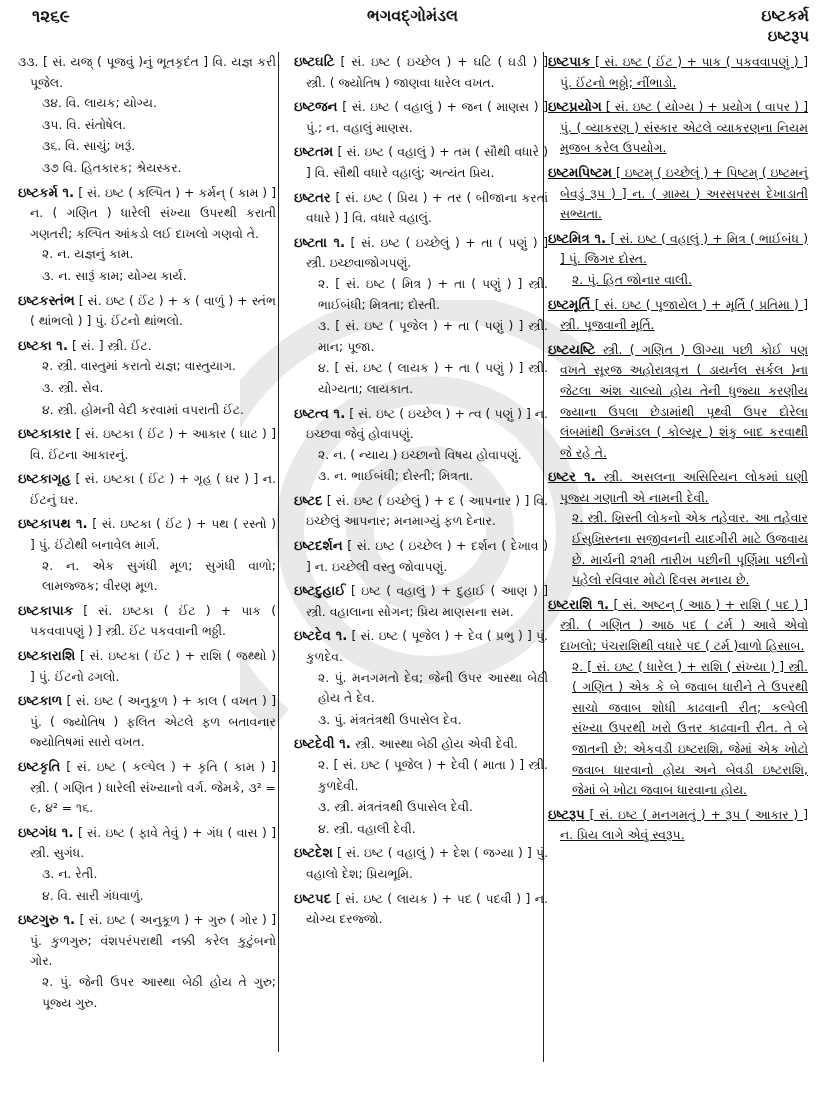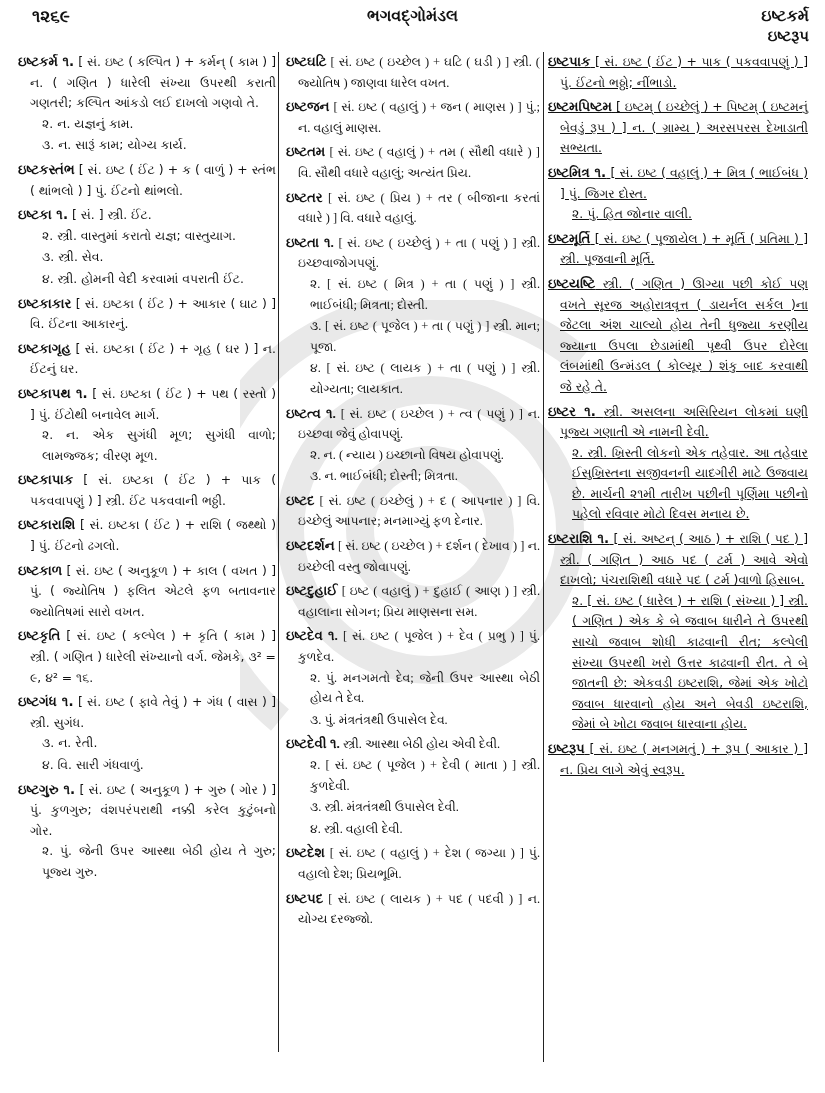--- a/index.html
+++ b/index.html
@@ -6,21 +6,21 @@
   body{width:825px;height:1093px;position:relative;overflow:hidden;
        font-family:"DejaVu Sans",sans-serif;color:#111;}
   .watermark{position:absolute;left:240px;top:300px;width:380px;height:460px;pointer-events:none;}
   .hdr{position:absolute;top:0;left:0;width:825px;height:60px;}
   .hdr .pno{position:absolute;left:32px;top:6px;font-size:17px;font-weight:bold;}
   .hdr .title{position:absolute;left:0;width:825px;top:6px;text-align:center;font-size:16px;font-weight:bold;}
   .hdr .gw1{position:absolute;right:16px;top:6px;font-size:16px;font-weight:bold;}
   .hdr .gw2{position:absolute;right:16px;top:27px;font-size:15px;font-weight:bold;}
   .col{position:absolute;top:52px;font-size:12.4px;line-height:20.6px;}
   .c1{left:18px;width:258px;}
-  .c2{left:286px;width:254px;font-family:Liberation Serif, serif;}
+  .c2{left:294px;width:254px;}
   .c3{left:548px;width:260px;text-decoration:underline;}
   .rule{position:absolute;top:52px;width:0;border-left:1.6px solid #222;}
   .r1{left:278px;height:1000px;}
   .r2{left:543px;height:1010px;}
   .entry{margin:0 0 4px 0;text-indent:-12px;padding-left:12px;text-align:justify;}
   .entry .hw{font-weight:bold;font-size:13.4px;}
   .sense{margin:0 0 1px 0;padding-left:12px;text-indent:-0px;text-align:justify;}
 </style>
 </head>
 <body>
@@ -37,20 +37,21 @@
   <div class="pno">૧૨૬૯</div>
   <div class="title">ભગવદ્ગોમંડલ</div>
   <div class="gw1">ઇષ્ટકર્મ</div>
   <div class="gw2">ઇષ્ટરૂપ</div>
 </div>
 
 <div class="rule r1"></div>
 <div class="rule r2"></div>
 
 <div class="col c1">
+    <div class="entry"><span>૩૩. [ સં. યજ્ ( પૂજવું )નું ભૂતકૃદંત ] વિ. યજ્ઞ કરી પૂજેલ.</span><div class="sense">૩૪. વિ. લાયક; યોગ્ય.</div><div class="sense">૩૫. વિ. સંતોષેલ.</div><div class="sense">૩૬. વિ. સાચું; ખરૂં.</div><div class="sense">૩૭ વિ. હિતકારક; શ્રેયસ્કર.</div></div>
     <div class="entry"><span class="hw">ઇષ્ટકર્મ ૧.</span> <span>[ સં. ઇષ્ટ ( કલ્પિત ) + કર્મન્ ( કામ ) ] ન. ( ગણિત ) ધારેલી સંખ્યા ઉપરથી કરાતી ગણતરી; કલ્પિત આંકડો લઈ દાખલો ગણવો તે.</span><div class="sense">૨. ન. યજ્ઞનું કામ.</div><div class="sense">૩. ન. સારૂં કામ; યોગ્ય કાર્ય.</div></div>
     <div class="entry"><span class="hw">ઇષ્ટકસ્તંભ</span> <span>[ સં. ઇષ્ટ ( ઈંટ ) + ક ( વાળું ) + સ્તંભ ( થાંભલો ) ] પું. ઈંટનો થાંભલો.</span></div>
     <div class="entry"><span class="hw">ઇષ્ટકા ૧.</span> <span>[ સં. ] સ્ત્રી. ઈંટ.</span><div class="sense">૨. સ્ત્રી. વાસ્તુમાં કરાતો યજ્ઞ; વાસ્તુયાગ.</div><div class="sense">૩. સ્ત્રી. સેવ.</div><div class="sense">૪. સ્ત્રી. હોમની વેદી કરવામાં વપરાતી ઈંટ.</div></div>
     <div class="entry"><span class="hw">ઇષ્ટકાકાર</span> <span>[ સં. ઇષ્ટકા ( ઈંટ ) + આકાર ( ઘાટ ) ] વિ. ઈંટના આકારનું.</span></div>
     <div class="entry"><span class="hw">ઇષ્ટકાગૃહ</span> <span>[ સં. ઇષ્ટકા ( ઈંટ ) + ગૃહ ( ઘર ) ] ન. ઈંટનું ઘર.</span></div>
     <div class="entry"><span class="hw">ઇષ્ટકાપથ ૧.</span> <span>[ સં. ઇષ્ટકા ( ઈંટ ) + પથ ( રસ્તો ) ] પું. ઈંટોથી બનાવેલ માર્ગ.</span><div class="sense">૨. ન. એક સુગંધી મૂળ; સુગંધી વાળો; લામજ્જક; વીરણ મૂળ.</div></div>
     <div class="entry"><span class="hw">ઇષ્ટકાપાક</span> <span>[ સં. ઇષ્ટકા ( ઈંટ ) + પાક ( પકવવાપણું ) ] સ્ત્રી. ઈંટ પકવવાની ભઠ્ઠી.</span></div>
     <div class="entry"><span class="hw">ઇષ્ટકારાશિ</span> <span>[ સં. ઇષ્ટકા ( ઈંટ ) + રાશિ ( જથ્થો ) ] પું. ઈંટનો ઢગલો.</span></div>
     <div class="entry"><span class="hw">ઇષ્ટકાળ</span> <span>[ સં. ઇષ્ટ ( અનુકૂળ ) + કાલ ( વખત ) ] પું. ( જ્યોતિષ ) ફલિત એટલે ફળ બતાવનાર જ્યોતિષમાં સારો વખત.</span></div>
     <div class="entry"><span class="hw">ઇષ્ટકૃતિ</span> <span>[ સં. ઇષ્ટ ( કલ્પેલ ) + કૃતિ ( કામ ) ] સ્ત્રી. ( ગણિત ) ધારેલી સંખ્યાનો વર્ગ. જેમકે, ૩² = ૯, ૪² = ૧૬.</span></div>
@@ -67,20 +68,21 @@
     <div class="entry"><span class="hw">ઇષ્ટદ</span> <span>[ સં. ઇષ્ટ ( ઇચ્છેલું ) + દ ( આપનાર ) ] વિ. ઇચ્છેલું આપનાર; મનમાગ્યું ફળ દેનાર.</span></div>
     <div class="entry"><span class="hw">ઇષ્ટદર્શન</span> <span>[ સં. ઇષ્ટ ( ઇચ્છેલ ) + દર્શન ( દેખાવ ) ] ન. ઇચ્છેલી વસ્તુ જોવાપણું.</span></div>
     <div class="entry"><span class="hw">ઇષ્ટદુહાઈ</span> <span>[ ઇષ્ટ ( વહાલું ) + દુહાઈ ( આણ ) ] સ્ત્રી. વહાલાના સોગન; પ્રિય માણસના સમ.</span></div>
     <div class="entry"><span class="hw">ઇષ્ટદેવ ૧.</span> <span>[ સં. ઇષ્ટ ( પૂજેલ ) + દેવ ( પ્રભુ ) ] પું. કુળદેવ.</span><div class="sense">૨. પું. મનગમતો દેવ; જેની ઉપર આસ્થા બેઠી હોય તે દેવ.</div><div class="sense">૩. પું. મંત્રતંત્રથી ઉપાસેલ દેવ.</div></div>
     <div class="entry"><span class="hw">ઇષ્ટદેવી ૧.</span> <span>સ્ત્રી. આસ્થા બેઠી હોય એવી દેવી.</span><div class="sense">૨. [ સં. ઇષ્ટ ( પૂજેલ ) + દેવી ( માતા ) ] સ્ત્રી. કુળદેવી.</div><div class="sense">૩. સ્ત્રી. મંત્રતંત્રથી ઉપાસેલ દેવી.</div><div class="sense">૪. સ્ત્રી. વહાલી દેવી.</div></div>
     <div class="entry"><span class="hw">ઇષ્ટદેશ</span> <span>[ સં. ઇષ્ટ ( વહાલું ) + દેશ ( જગ્યા ) ] પું. વહાલો દેશ; પ્રિયભૂમિ.</span></div>
     <div class="entry"><span class="hw">ઇષ્ટપદ</span> <span>[ સં. ઇષ્ટ ( લાયક ) + પદ ( પદવી ) ] ન. યોગ્ય દરજ્જો.</span></div>
   </div>
 <div class="col c3">
     <div class="entry"><span class="hw">ઇષ્ટપાક</span> <span>[ સં. ઇષ્ટ ( ઈંટ ) + પાક ( પકવવાપણું ) ] પું. ઈંટનો ભઠ્ઠો; નીંભાડો.</span></div>
+    <div class="entry"><span class="hw">ઇષ્ટપ્રયોગ</span> <span>[ સં. ઇષ્ટ ( યોગ્ય ) + પ્રયોગ ( વાપર ) ] પું. ( વ્યાકરણ ) સંસ્કાર એટલે વ્યાકરણના નિયમ મુજબ કરેલ ઉપયોગ.</span></div>
     <div class="entry"><span class="hw">ઇષ્ટમપિષ્ટમ</span> <span>[ ઇષ્ટમ્ ( ઇચ્છેલું ) + પિષ્ટમ્ ( ઇષ્ટમનું બેવડું રૂપ ) ] ન. ( ગ્રામ્ય ) અરસપરસ દેખાડાતી સભ્યતા.</span></div>
     <div class="entry"><span class="hw">ઇષ્ટમિત્ર ૧.</span> <span>[ સં. ઇષ્ટ ( વહાલું ) + મિત્ર ( ભાઈબંધ ) ] પું. જિગર દોસ્ત.</span><div class="sense">૨. પું. હિત જોનાર વાલી.</div></div>
     <div class="entry"><span class="hw">ઇષ્ટમૂર્તિ</span> <span>[ સં. ઇષ્ટ ( પૂજાયેલ ) + મૂર્તિ ( પ્રતિમા ) ] સ્ત્રી. પૂજવાની મૂર્તિ.</span></div>
     <div class="entry"><span class="hw">ઇષ્ટયષ્ટિ</span> <span>સ્ત્રી. ( ગણિત ) ઊગ્યા પછી કોઈ પણ વખતે સૂરજ અહોરાત્રવૃત્ત ( ડાયર્નલ સર્કલ )ના જેટલા અંશ ચાલ્યો હોય તેની ધુજ્યા કરણીય જ્યાના ઉપલા છેડામાંથી પૃથ્વી ઉપર દોરેલા લંબમાંથી ઉન્મંડલ ( કોલ્યૂર ) શંકુ બાદ કરવાથી જે રહે તે.</span></div>
     <div class="entry"><span class="hw">ઇષ્ટર ૧.</span> <span>સ્ત્રી. અસલના અસિરિયન લોકમાં ઘણી પૂજ્ય ગણાતી એ નામની દેવી.</span><div class="sense">૨. સ્ત્રી. ખ્રિસ્તી લોકનો એક તહેવાર. આ તહેવાર ઈસુખ્રિસ્તના સજીવનની યાદગીરી માટે ઉજવાય છે. માર્ચની ૨૧મી તારીખ પછીની પૂર્ણિમા પછીનો પહેલો રવિવાર મોટો દિવસ મનાય છે.</div></div>
     <div class="entry"><span class="hw">ઇષ્ટરાશિ ૧.</span> <span>[ સં. અષ્ટન્ ( આઠ ) + રાશિ ( પદ ) ] સ્ત્રી. ( ગણિત ) આઠ પદ ( ટર્મ ) આવે એવો દાખલો; પંચરાશિથી વધારે પદ ( ટર્મ )વાળો હિસાબ.</span><div class="sense">૨. [ સં. ઇષ્ટ ( ધારેલ ) + રાશિ ( સંખ્યા ) ] સ્ત્રી. ( ગણિત ) એક કે બે જવાબ ધારીને તે ઉપરથી સાચો જવાબ શોધી કાઢવાની રીત; કલ્પેલી સંખ્યા ઉપરથી ખરો ઉત્તર કાઢવાની રીત. તે બે જાતની છે: એકવડી ઇષ્ટરાશિ, જેમાં એક ખોટો જવાબ ધારવાનો હોય અને બેવડી ઇષ્ટરાશિ, જેમાં બે ખોટા જવાબ ધારવાના હોય.</div></div>
     <div class="entry"><span class="hw">ઇષ્ટરૂપ</span> <span>[ સં. ઇષ્ટ ( મનગમતું ) + રૂપ ( આકાર ) ] ન. પ્રિય લાગે એવું સ્વરૂપ.</span></div>
   </div>
 
 </body></html>

